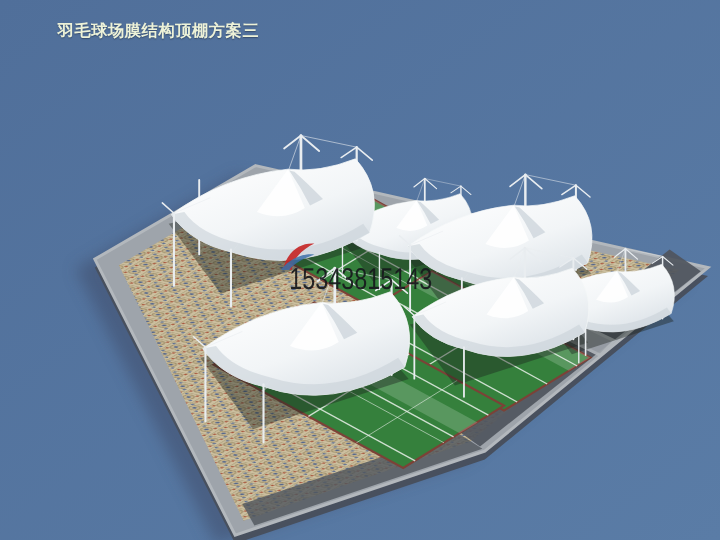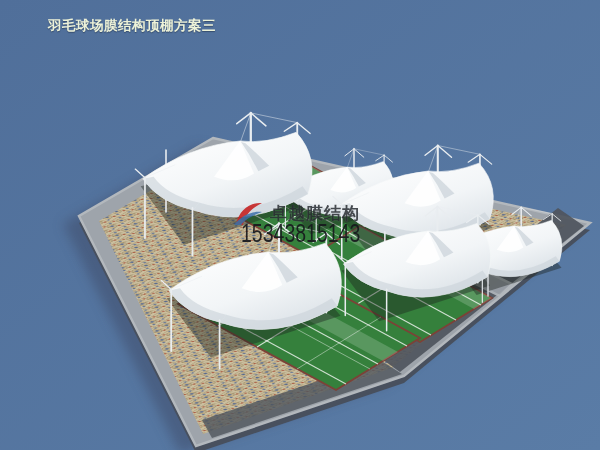--- a/index.html
+++ b/index.html
@@ -185,17 +185,16 @@
     </g>
   </svg>
 
   <div class="scheme-title">羽毛球场膜结构顶棚方案三</div>
 
   <div class="watermark">
     <svg class="wm-logo" viewBox="0 0 32 26">
       <path d="M3,25 C6,12 16,3 29,4 C21,8 12,14 10,26 Z" fill="var(--logoRed,#C62828)"></path>
       <path d="M1,26 C8,17 18,12 29,13 C21,16 12,20 8,26 Z" fill="var(--logoBlue,#3A6EA8)" opacity=".9"></path>
     </svg>
-    <div class="wm-brand">卓越膜结构</div>
     <div class="wm-phone">15343815143</div>
   </div>
 
 </div>
 
 </body></html>

